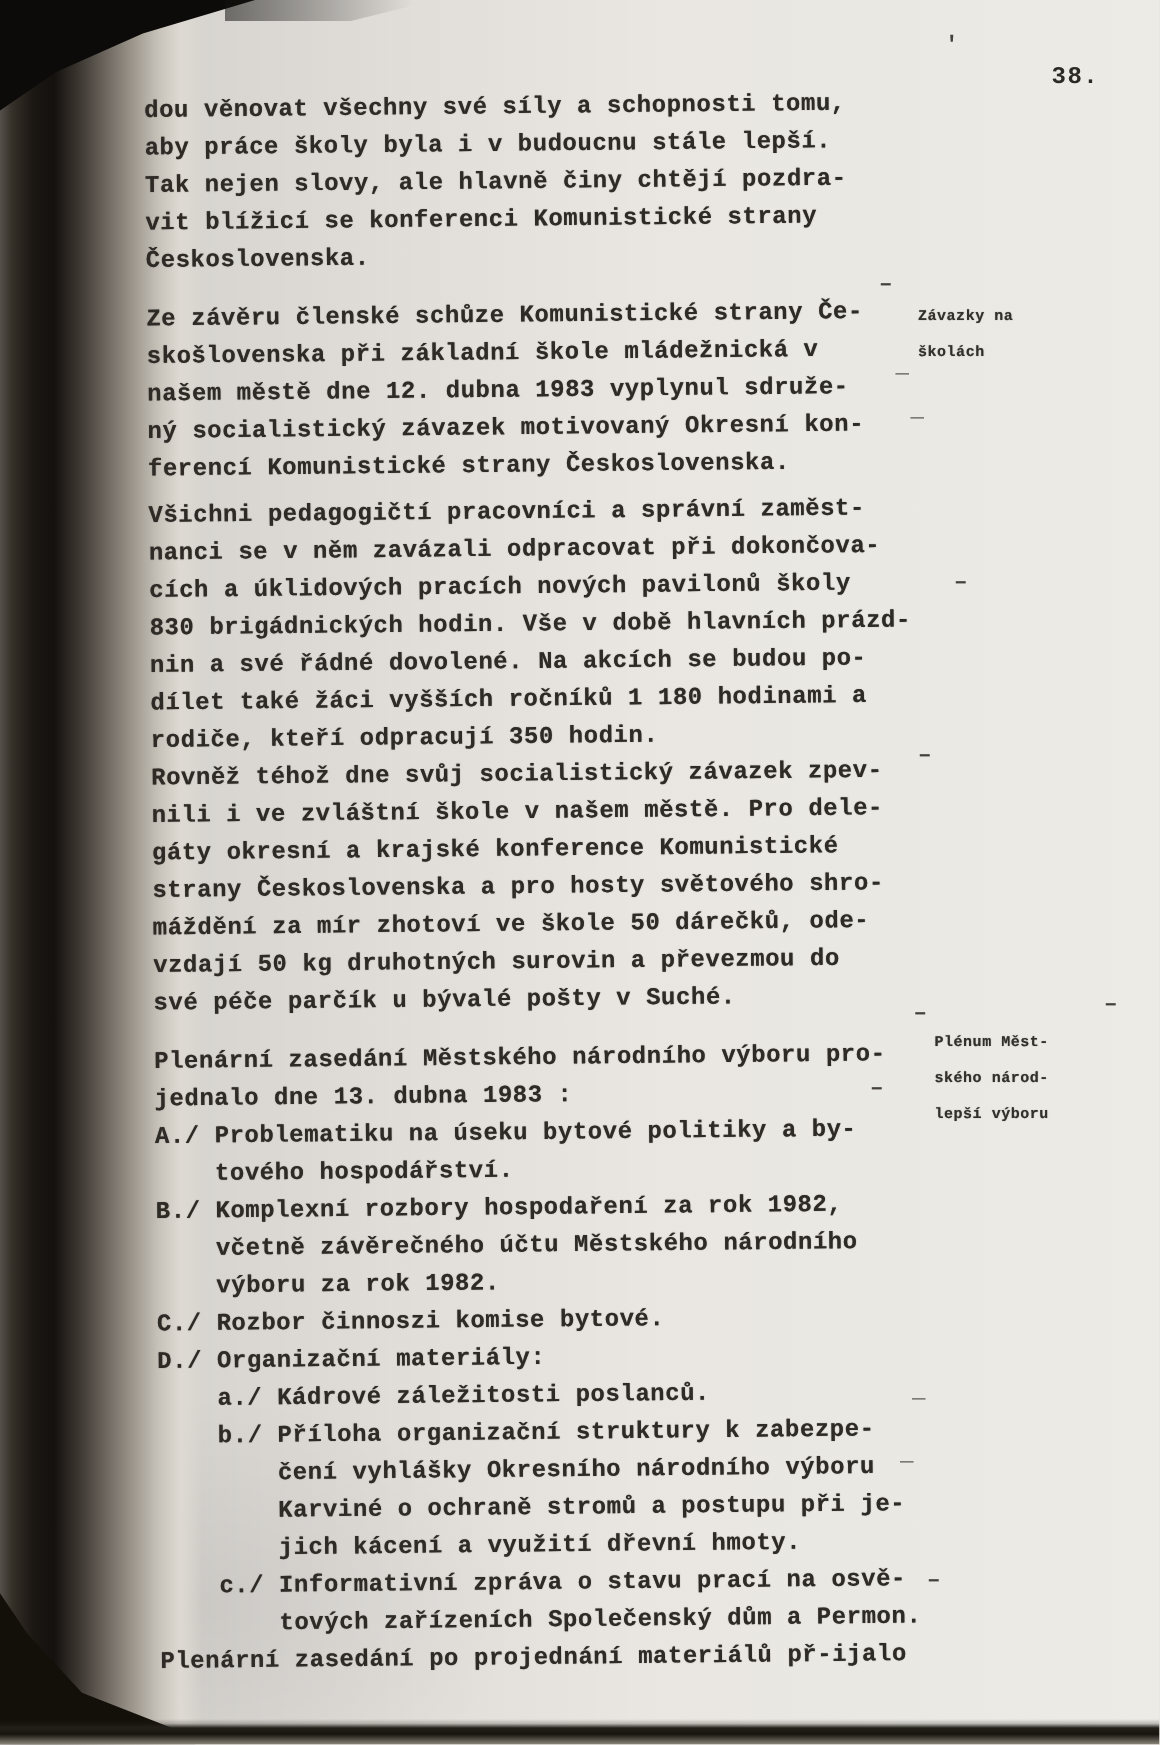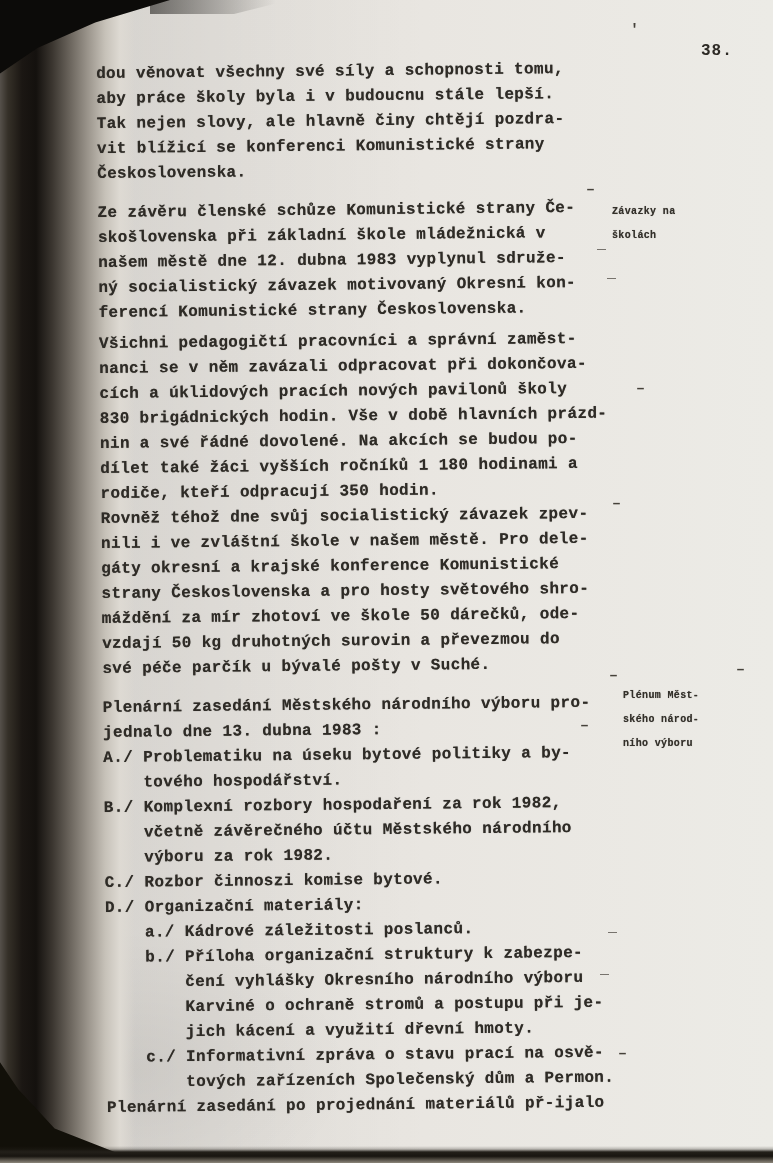--- a/index.html
+++ b/index.html
@@ -140,21 +140,21 @@
         jich kácení a využití dřevní hmoty.
     c./ Informativní zpráva o stavu prací na osvě-
         tových zařízeních Společenský dům a Permon.
 Plenární zasedání po projednání materiálů př-ijalo</div>
   </div>
 
   <div class="margin-note note-0">Závazky na
 školách</div>
   <div class="margin-note note-1">Plénum Měst-
 ského národ-
-ního výboru</div>
+lepší výboru</div>
 
   <div id="marks-layer">
       <span class="stray" style="left: 630px; top: 22px;">'</span>
       <span class="stray" style="left: 586px; top: 181px;">–</span>
       <span class="stray" style="left: 597px; top: 236px;">_</span>
       <span class="stray" style="left: 607px; top: 265px;">_</span>
       <span class="stray" style="left: 636px; top: 380px;">–</span>
       <span class="stray" style="left: 612px; top: 495px;">–</span>
       <span class="stray" style="left: 609px; top: 667px;">–</span>
       <span class="stray" style="left: 736px; top: 661px;">–</span>

